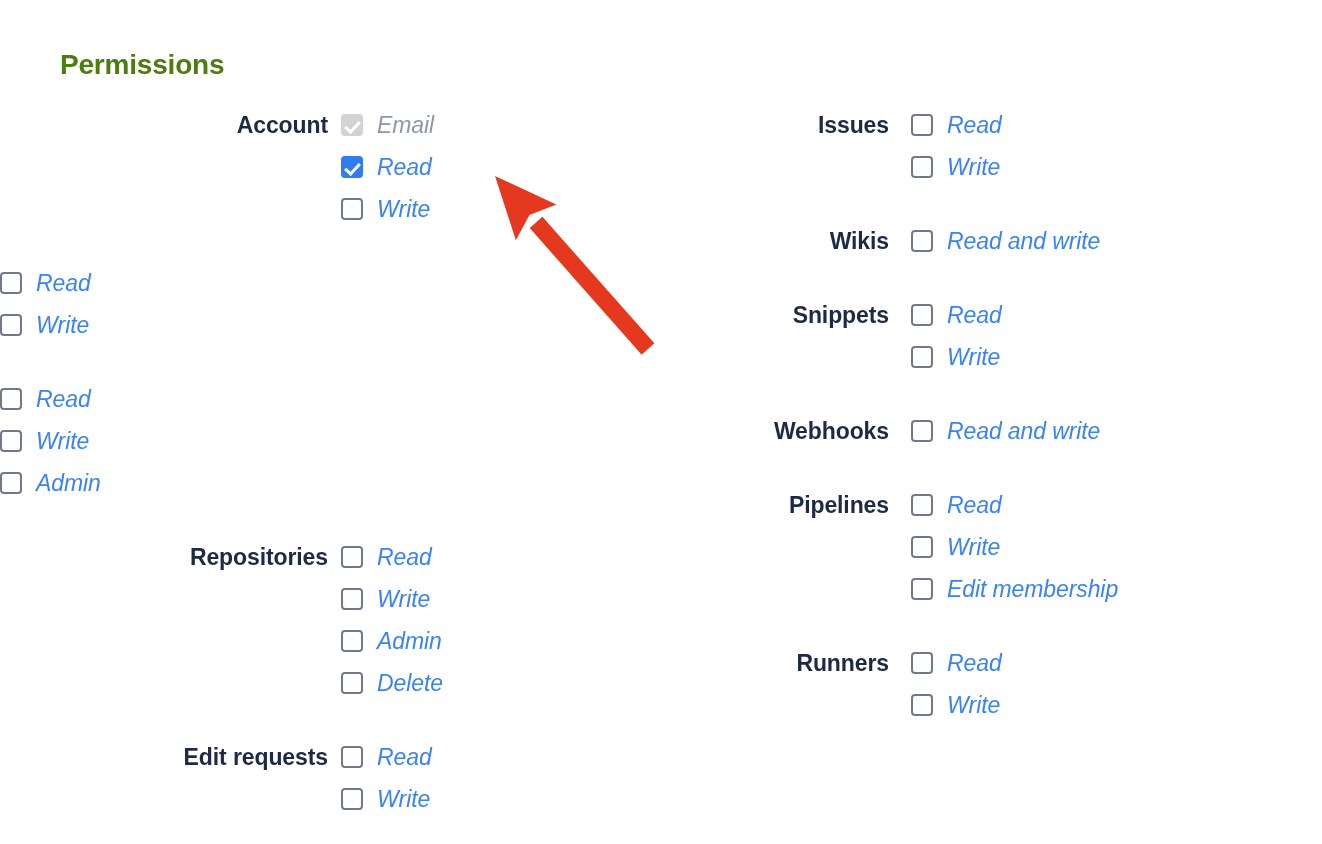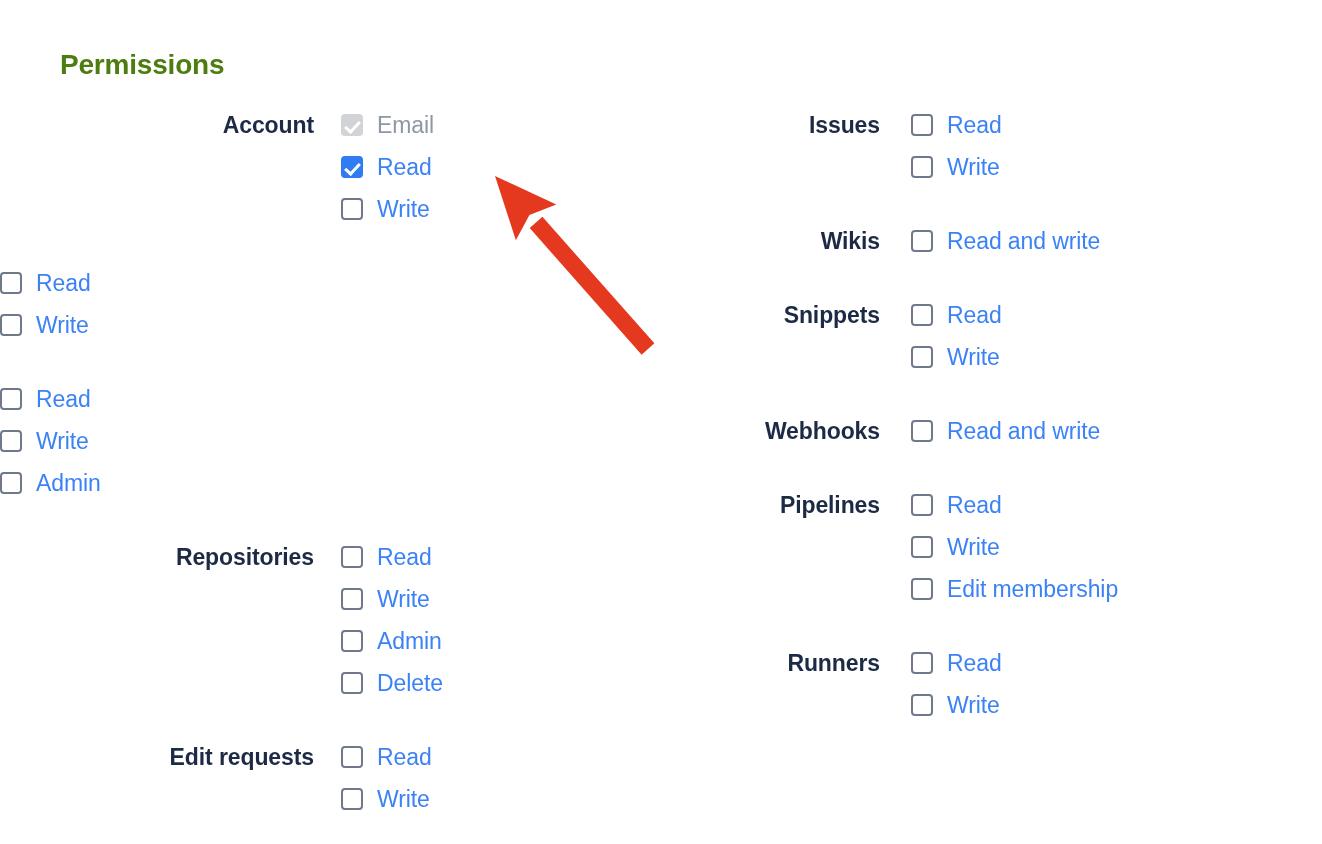--- a/index.html
+++ b/index.html
@@ -52,29 +52,30 @@
   .group-label {
     font-size: 23px;
     font-weight: bold;
     color: #1d2a45;
     text-align: right;
     line-height: 42px;
     letter-spacing: -0.1px;
     flex: 0 0 auto;
     white-space: pre-line;
   }
-  .col-left  .group-label { width: 341px; padding-right: 27px; box-sizing: border-box; }
-  .col-right .group-label { width: 311px; padding-right: 31px; box-sizing: border-box; }
+  .col-left  .group-label { width: 341px; padding-right: 13px; box-sizing: border-box; }
+  .col-right .group-label { width: 311px; padding-right: 22px; box-sizing: border-box; }
 
   .options { flex: 1 1 auto; }
 
   .option-row {
     display: flex;
     align-items: center;
     height: 42px;
+    font-style: italic;
   }
 
   
   .cb {
     width: 22px;
     height: 22px;
     border-radius: 4px;
     box-sizing: border-box;
     flex: 0 0 auto;
     position: relative;

